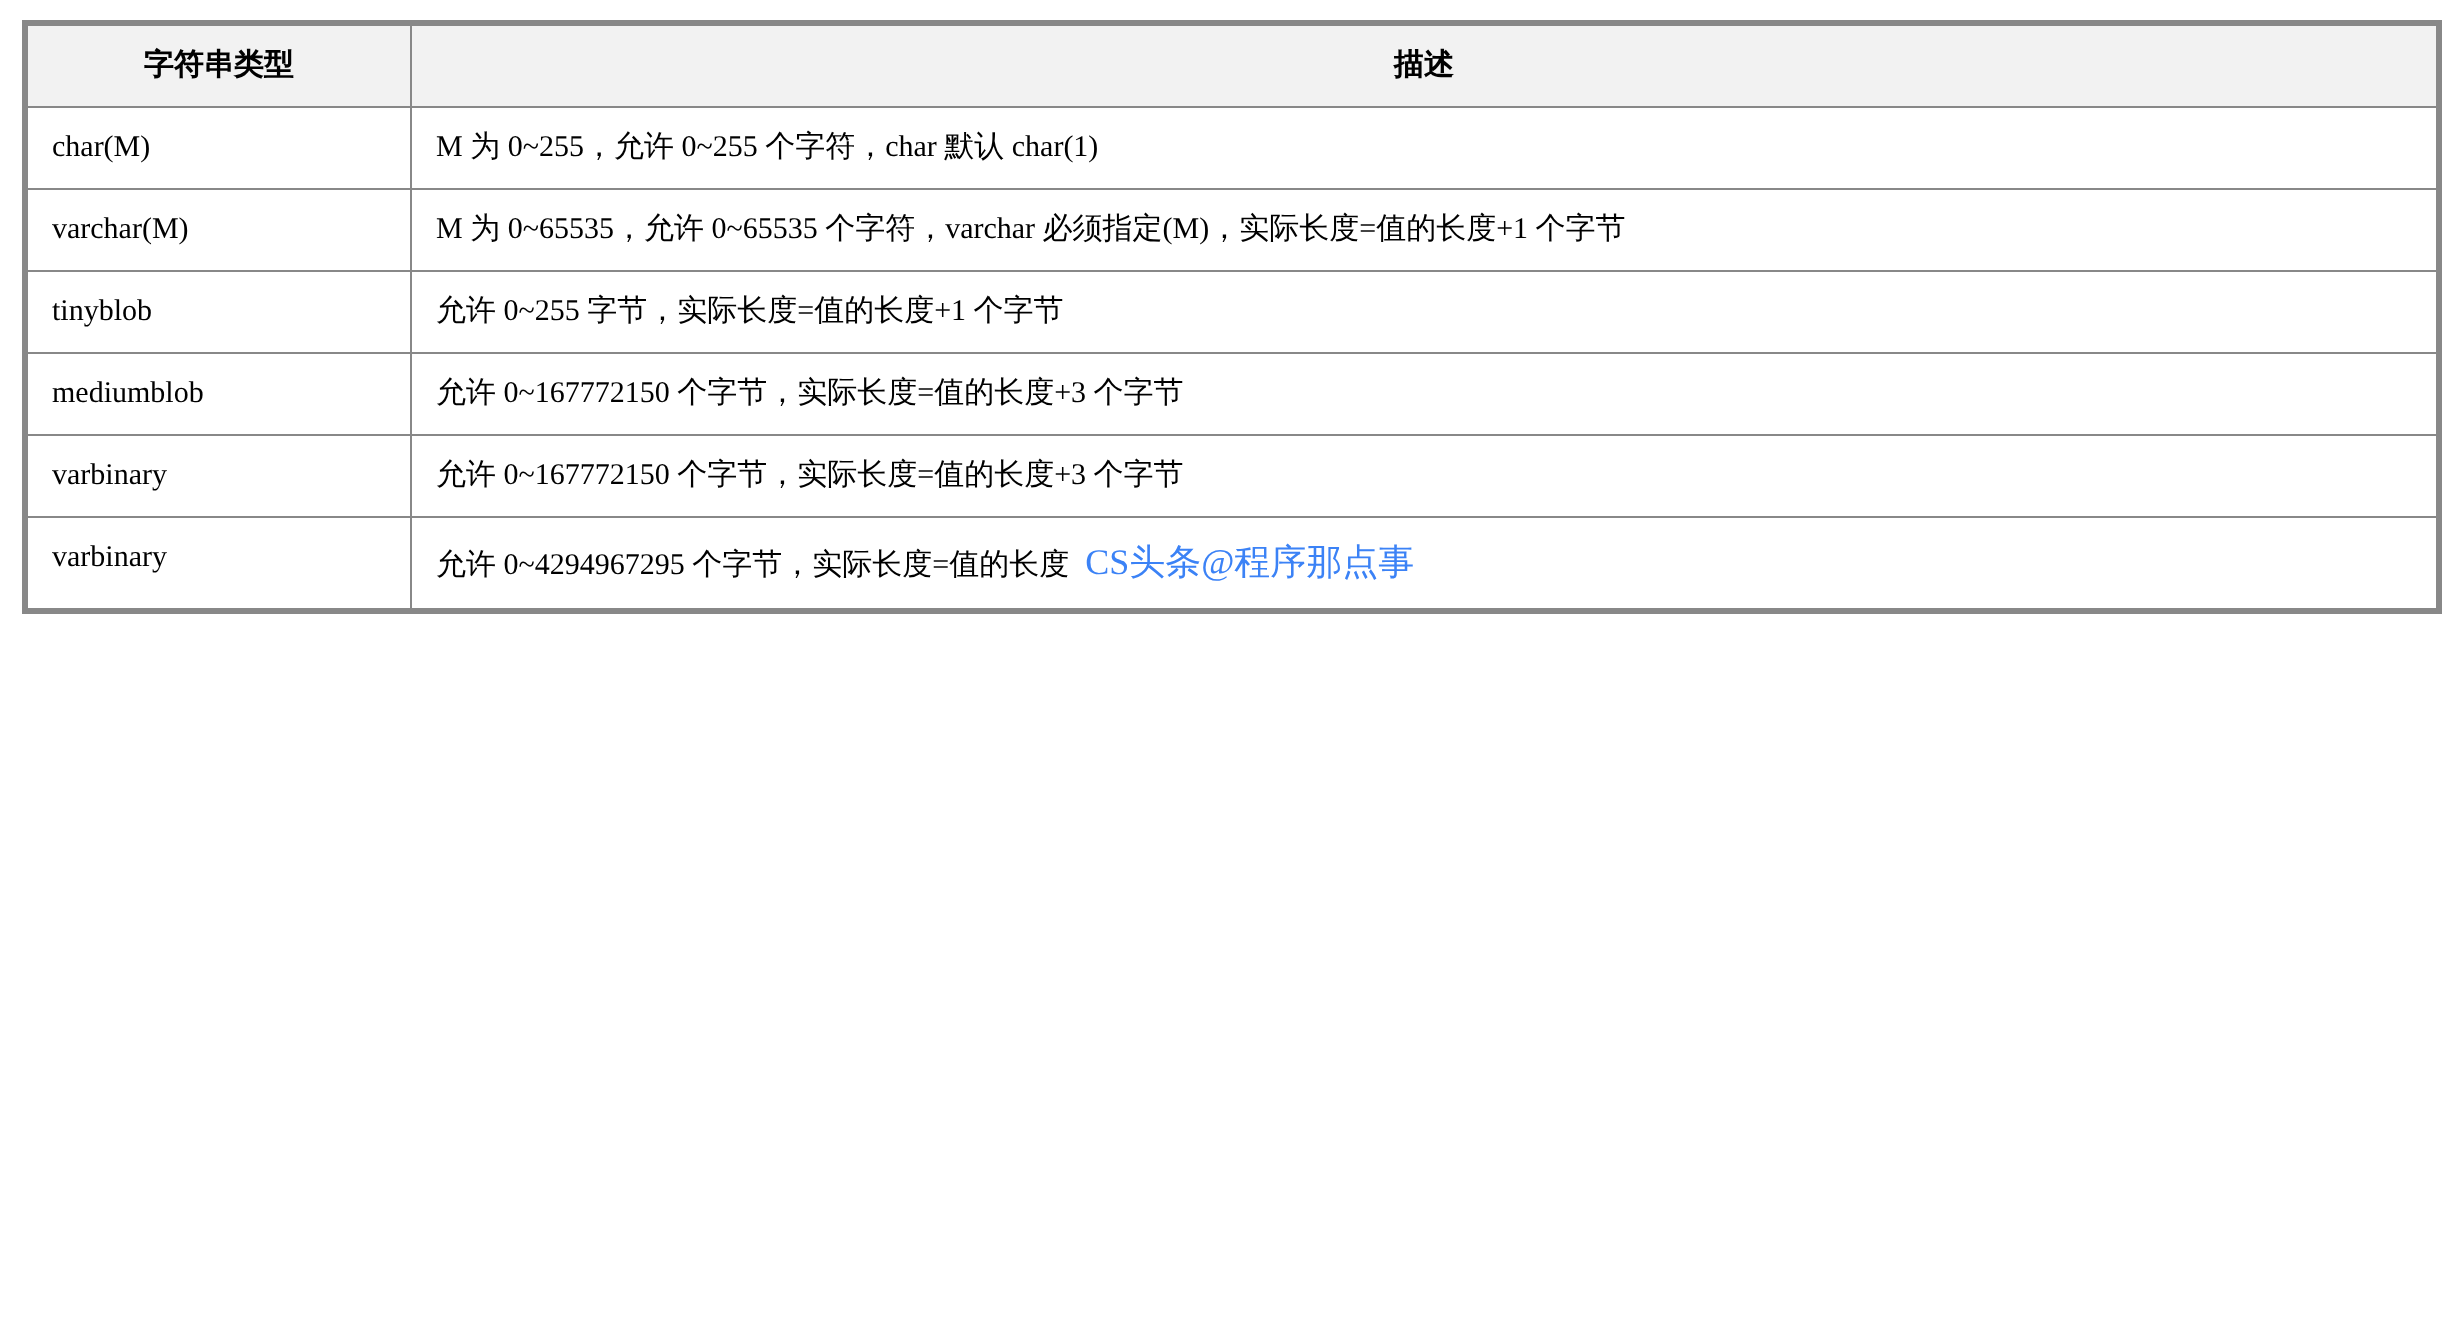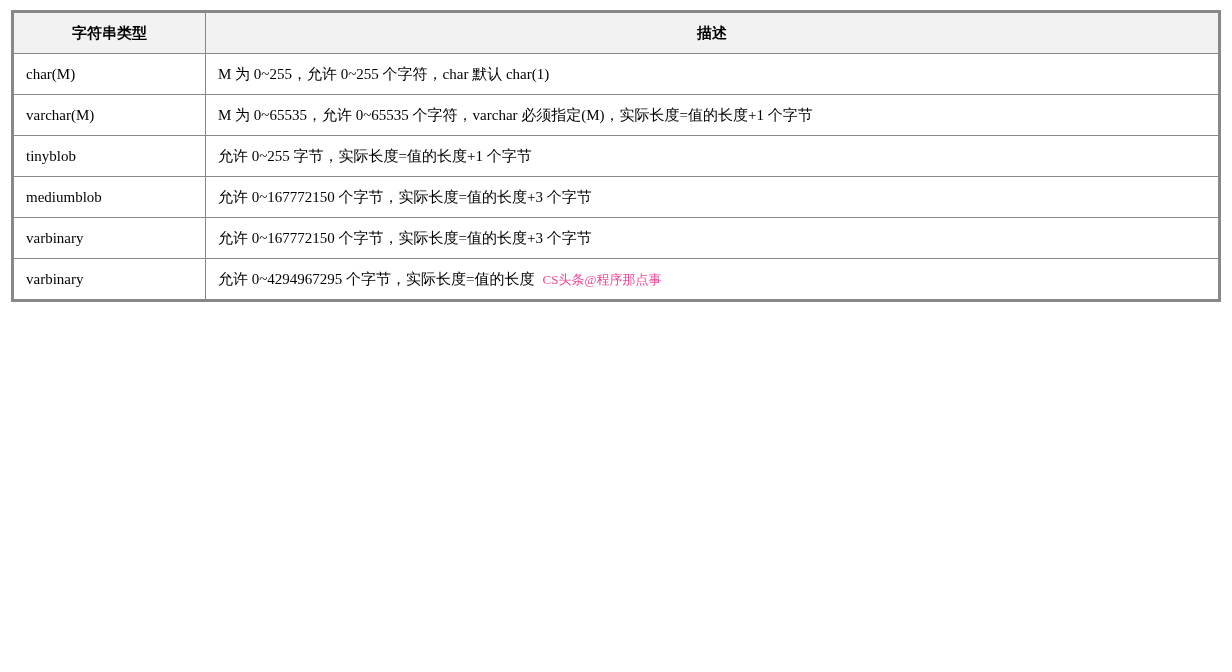--- a/index.html
+++ b/index.html
@@ -87,17 +87,17 @@
         <tr>
           <td>mediumblob</td>
           <td>允许 0~167772150 个字节，实际长度=值的长度+3 个字节</td>
         </tr>
         <tr>
           <td>varbinary</td>
           <td>允许 0~167772150 个字节，实际长度=值的长度+3 个字节</td>
         </tr>
         <tr>
           <td>varbinary</td>
-          <td>允许 0~4294967295 个字节，实际长度=值的长度<span style="margin-left: 8px; font-size: 13px; color: #ec4899;">CS头条@程序那点事</span></td>
+          <td>允许 0~4294967295 个字节，实际长度=值的长度<span style="margin-left: 8px; font-size: 18px; color: #3b82f6;">CS头条@程序那点事</span></td>
         </tr>
       </tbody>
   </table>
 </div>
 
 </body></html>

